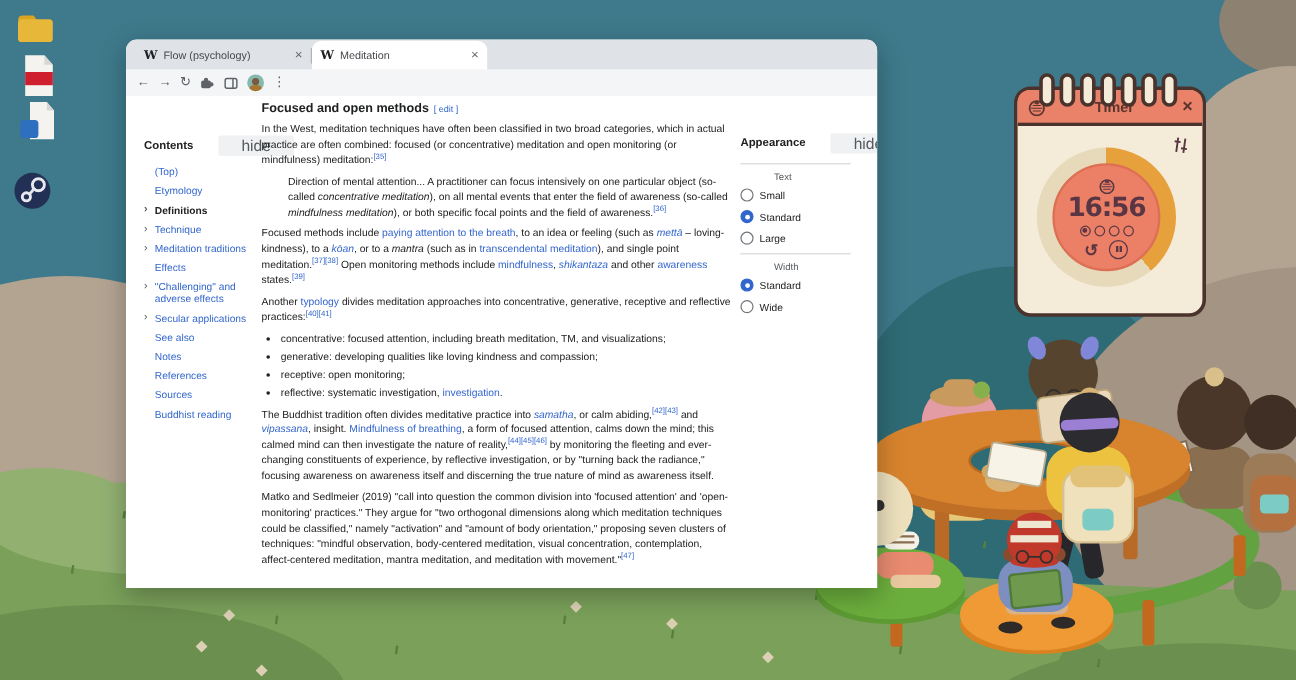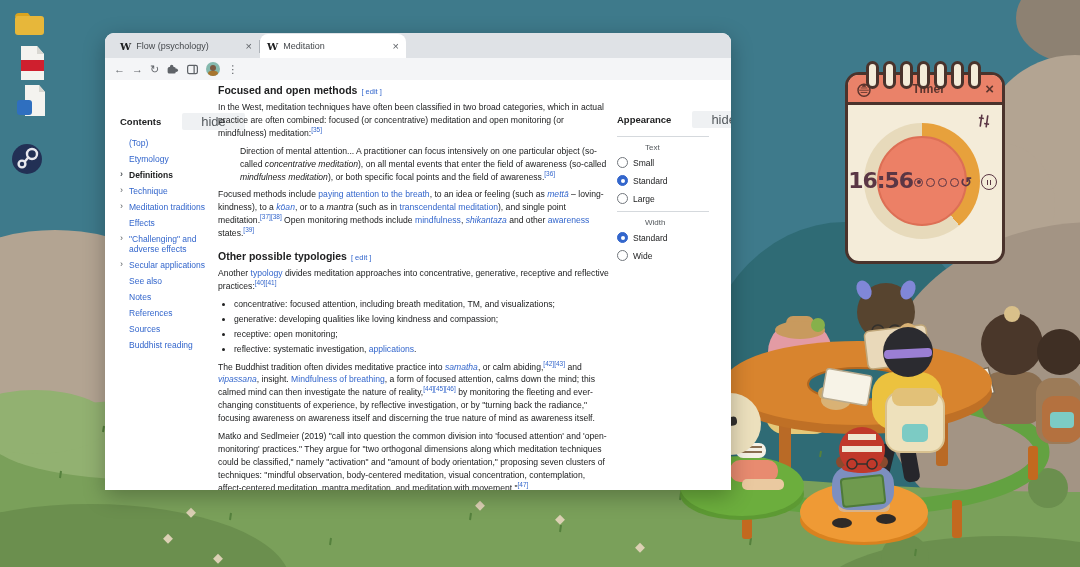--- a/index.html
+++ b/index.html
@@ -72,21 +72,21 @@
   #thead{height:27px;background:#ea8269;border-bottom:3px solid #4a332c;border-radius:10px 10px 0 0;
          display:flex;align-items:center;padding:0 8px;gap:6px;}
   #ttitle{flex:1;text-align:center;font-weight:bold;font-size:12px;color:#5c352e;}
   #tclose{font-weight:bold;font-size:15px;color:#5c352e;line-height:1;cursor:pointer;}
   #tbody{position:relative;height:153px;}
   #sliders{position:absolute;right:10px;top:8px;transform:rotate(8deg);cursor:pointer;}
   #dial{position:absolute;left:16px;top:18px;width:116px;height:116px;border-radius:50%;
         background:conic-gradient(#e7a13c 0deg 140deg,#e7dabb 140deg 360deg);
         display:flex;align-items:center;justify-content:center;}
   #dialface{width:86px;height:86px;border-radius:50%;background:#ec8066;border:2px solid #dd6f55;
-            display:flex;align-items:center;justify-content:center;gap:1px;}
+            display:flex;flex-direction:column;align-items:center;justify-content:center;gap:1px;}
   #ttime{font-family:"DejaVu Sans",sans-serif;font-weight:bold;font-size:22px;letter-spacing:-1px;color:#5a3644;line-height:1;}
   #dots{display:flex;gap:3px;margin-top:2px;}
   .sdot{width:7px;height:7px;border-radius:50%;border:1.6px solid #5a3644;position:relative;}
   .sdot.on:before{content:"";position:absolute;left:1.6px;top:1.6px;width:3.8px;height:3.8px;border-radius:50%;background:#5a3644;}
   #tctrl{display:flex;align-items:center;gap:9px;margin-top:2px;}
   #resetbtn{font-size:14px;font-weight:bold;color:#5a3644;line-height:1;cursor:pointer;}
   #pausebtn{width:14px;height:14px;border-radius:50%;border:1.8px solid #5a3644;display:flex;
             align-items:center;justify-content:center;gap:1.5px;cursor:pointer;}
   #pausebtn i{display:block;width:1.6px;height:5px;background:#5a3644;}
 </style>
@@ -338,27 +338,26 @@
         <div class="toc-item"><span class="toc-arrow"></span><span>References</span></div>
         <div class="toc-item"><span class="toc-arrow"></span><span>Sources</span></div>
         <div class="toc-item"><span class="toc-arrow"></span><span>Buddhist reading</span></div>
       </div>
 
       <div id="article">
         <h3><span>Focused and open methods</span><span class="editlink">[ edit ]</span></h3>
         <div class="para"><span class="sg-text">In the West, meditation techniques have often been classified in two broad categories, which in actual practice are often combined: focused (or concentrative) meditation and open monitoring (or mindfulness) meditation:</span><span class="sg-ref">[35]</span></div>
         <div class="para quote"><span class="sg-text">Direction of mental attention... A practitioner can focus intensively on one particular object (so-called </span><span class="sg-i">concentrative meditation</span><span class="sg-text">), on all mental events that enter the field of awareness (so-called </span><span class="sg-i">mindfulness meditation</span><span class="sg-text">), or both specific focal points and the field of awareness.</span><span class="sg-ref">[36]</span></div>
         <div class="para"><span class="sg-text">Focused methods include </span><span class="sg-link">paying attention to the breath</span><span class="sg-text">, to an idea or feeling (such as </span><span class="sg-ilink">mettā</span><span class="sg-text"> – loving-kindness), to a </span><span class="sg-ilink">kōan</span><span class="sg-text">, or to a </span><span class="sg-i">mantra</span><span class="sg-text"> (such as in </span><span class="sg-link">transcendental meditation</span><span class="sg-text">), and single point meditation.</span><span class="sg-ref">[37][38]</span><span class="sg-text"> Open monitoring methods include </span><span class="sg-link">mindfulness</span><span class="sg-text">, </span><span class="sg-ilink">shikantaza</span><span class="sg-text"> and other </span><span class="sg-link">awareness</span><span class="sg-text"> states.</span><span class="sg-ref">[39]</span></div>
-        <h3><span>Other possible typologies</span><span class="editlink">[ edit ]</span></h3>
         <div class="para"><span class="sg-text">Another </span><span class="sg-link">typology</span><span class="sg-text"> divides meditation approaches into concentrative, generative, receptive and reflective practices:</span><span class="sg-ref">[40][41]</span></div>
         <ul class="wl">
           <li><span class="sg-text">concentrative: focused attention, including breath meditation, TM, and visualizations;</span></li>
           <li><span class="sg-text">generative: developing qualities like loving kindness and compassion;</span></li>
           <li><span class="sg-text">receptive: open monitoring;</span></li>
-          <li><span class="sg-text">reflective: systematic investigation, </span><span class="sg-link">applications</span><span class="sg-text">.</span></li>
+          <li><span class="sg-text">reflective: systematic investigation, </span><span class="sg-link">investigation</span><span class="sg-text">.</span></li>
         </ul>
         <div class="para"><span class="sg-text">The Buddhist tradition often divides meditative practice into </span><span class="sg-ilink">samatha</span><span class="sg-text">, or calm abiding,</span><span class="sg-ref">[42][43]</span><span class="sg-text"> and </span><span class="sg-ilink">vipassana</span><span class="sg-text">, insight. </span><span class="sg-link">Mindfulness of breathing</span><span class="sg-text">, a form of focused attention, calms down the mind; this calmed mind can then investigate the nature of reality,</span><span class="sg-ref">[44][45][46]</span><span class="sg-text"> by monitoring the fleeting and ever-changing constituents of experience, by reflective investigation, or by "turning back the radiance," focusing awareness on awareness itself and discerning the true nature of mind as awareness itself.</span></div>
         <div class="para"><span class="sg-text">Matko and Sedlmeier (2019) "call into question the common division into 'focused attention' and 'open-monitoring' practices." They argue for "two orthogonal dimensions along which meditation techniques could be classified," namely "activation" and "amount of body orientation," proposing seven clusters of techniques: "mindful observation, body-centered meditation, visual concentration, contemplation, affect-centered meditation, mantra meditation, and meditation with movement."</span><span class="sg-ref">[47]</span></div>
 
       </div>
 
       <div id="appear">
         <div class="panel-head">
           <span class="panel-title">Appearance</span>
           <span class="hidebtn">hide</span>

